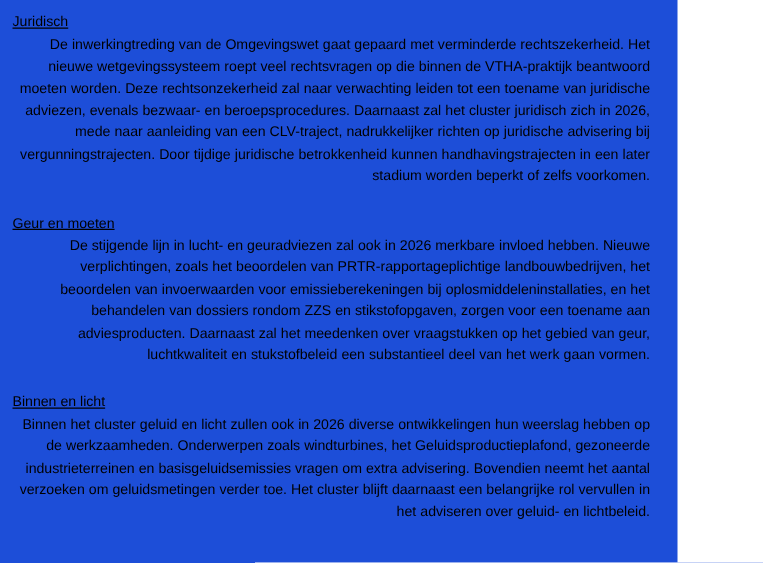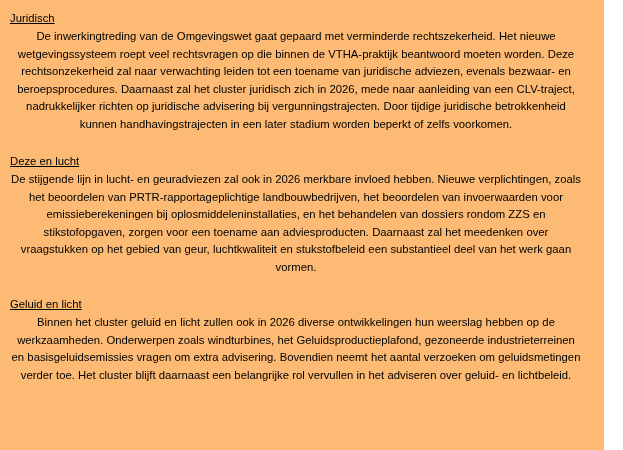--- a/index.html
+++ b/index.html
@@ -9,61 +9,61 @@
   }
   body {
     width: 623px;
     height: 450px;
     font-family: "Liberation Sans", sans-serif;
     color: #000000;
     overflow: hidden;
   }
   .page {
     box-sizing: border-box;
-    width: 604px;
+    width: 542px;
     height: 450px;
     padding: 10px 22px 0 10px;
-    background: #fdba74;
+    background: #1d4ed8;
   }
   .section {
     margin-bottom: 20px;
   }
   .section-heading {
     font-size: 11.3px;
     line-height: 17px;
     text-decoration: underline;
     margin: 0 0 1px 0;
     font-weight: normal;
   }
   .section-body {
     font-size: 11.3px;
     line-height: 17.5px;
     margin: 0;
-    text-align: center;
+    text-align: right;
     word-spacing: 0.1px;
   }
   .spell {
     text-decoration-style: wavy;
     text-decoration-color: #c00000;
     text-decoration-thickness: 1px;
   }
 </style>
 </head>
 <body>
 
 <div class="page">
 
   <div class="section">
     <div class="section-heading">Juridisch</div>
     <p class="section-body"><span>De inwerkingtreding van de Omgevingswet gaat gepaard met verminderde rechtszekerheid. Het nieuwe wetgevingssysteem roept veel rechtsvragen op die binnen de VTHA-praktijk beantwoord moeten worden. Deze rechtsonzekerheid zal naar verwachting leiden tot een toename van juridische adviezen, evenals bezwaar- en beroepsprocedures. Daarnaast zal het cluster juridisch zich in 2026, mede naar aanleiding van een CLV-traject, nadrukkelijker richten op juridische advisering bij vergunningstrajecten. Door tijdige juridische betrokkenheid kunnen handhavingstrajecten in een later stadium worden beperkt of zelfs voorkomen.</span></p>
   </div>
 
   <div class="section">
-    <div class="section-heading">Deze en lucht</div>
+    <div class="section-heading">Geur en moeten</div>
     <p class="section-body"><span>De stijgende lijn in lucht- en geuradviezen zal ook in 2026 merkbare invloed hebben. Nieuwe verplichtingen, zoals het beoordelen van PRTR-</span><span class="spell">rapportageplichtige</span><span> landbouwbedrijven, het beoordelen van invoerwaarden voor emissieberekeningen bij oplosmiddeleninstallaties, en het behandelen van dossiers rondom ZZS en stikstofopgaven, zorgen voor een toename aan adviesproducten. Daarnaast zal het meedenken over vraagstukken op het gebied van geur, luchtkwaliteit en stukstofbeleid een substantieel deel van het werk gaan vormen.</span></p>
   </div>
 
   <div class="section">
-    <div class="section-heading">Geluid en licht</div>
+    <div class="section-heading">Binnen en licht</div>
     <p class="section-body"><span>Binnen het cluster geluid en licht zullen ook in 2026 diverse ontwikkelingen hun weerslag hebben op de werkzaamheden. Onderwerpen zoals windturbines, het Geluidsproductieplafond, </span><span class="spell">gezoneerde</span><span> industrieterreinen en basisgeluidsemissies vragen om extra advisering. Bovendien neemt het aantal verzoeken om geluidsmetingen verder toe. Het cluster blijft daarnaast een belangrijke rol vervullen in het adviseren over geluid- en lichtbeleid.</span></p>
   </div>
 
 </div>
 
 </body></html>

